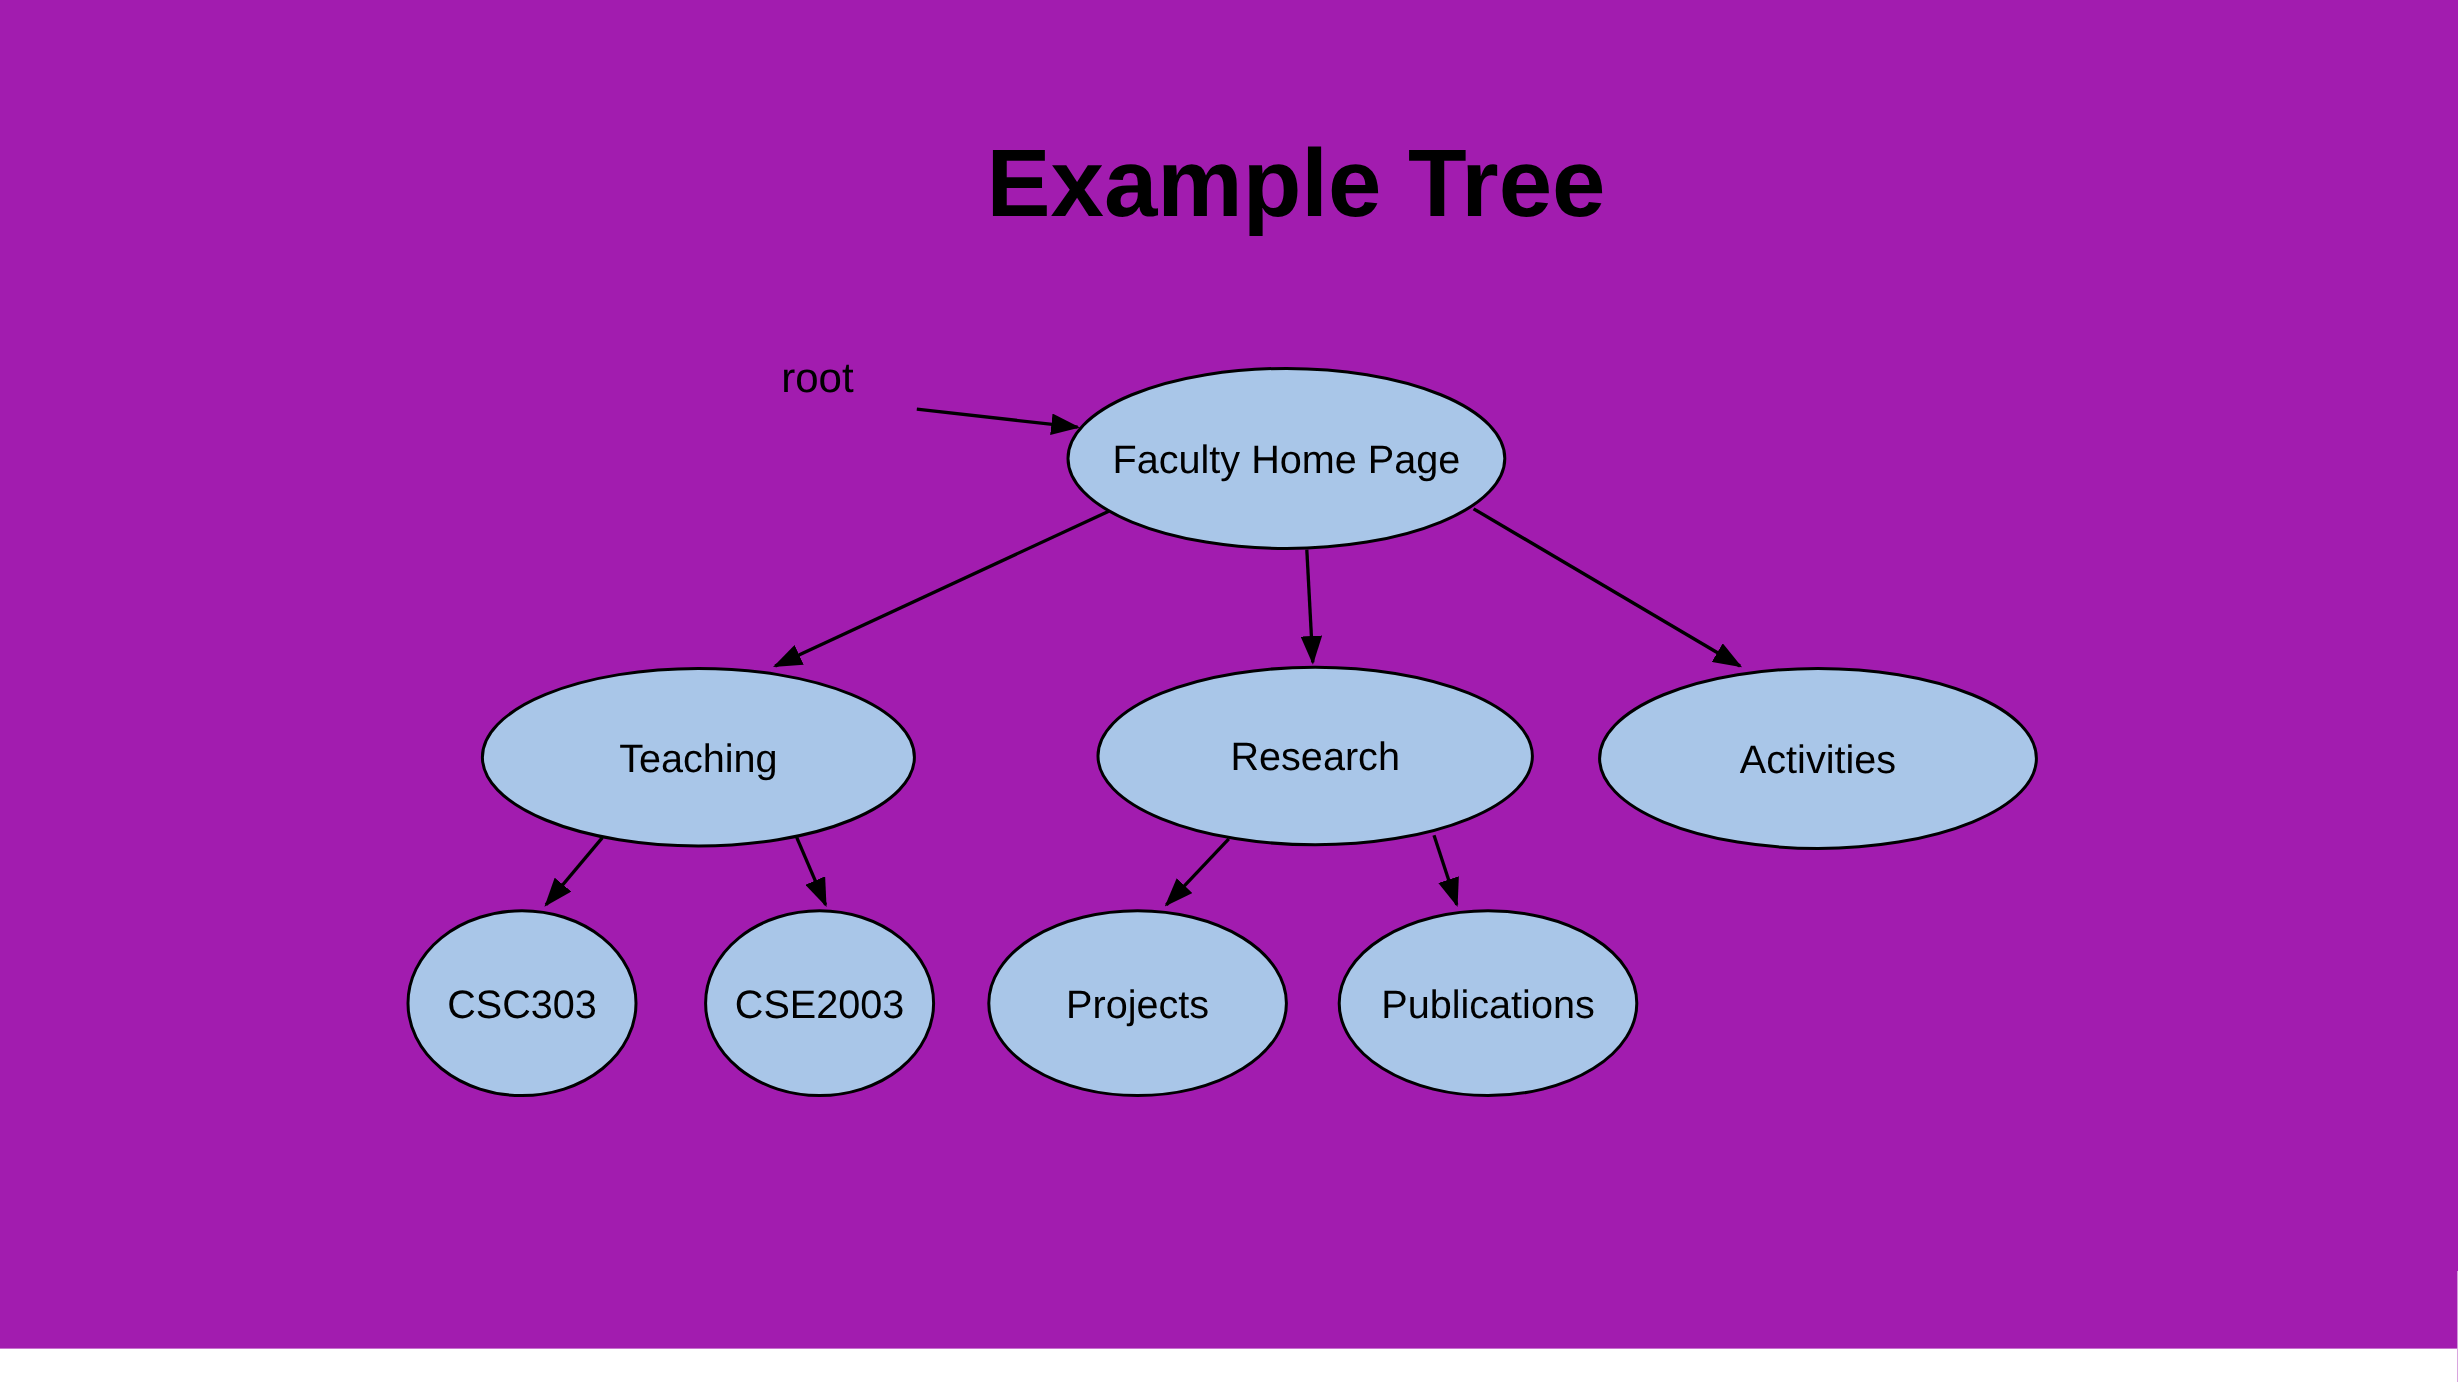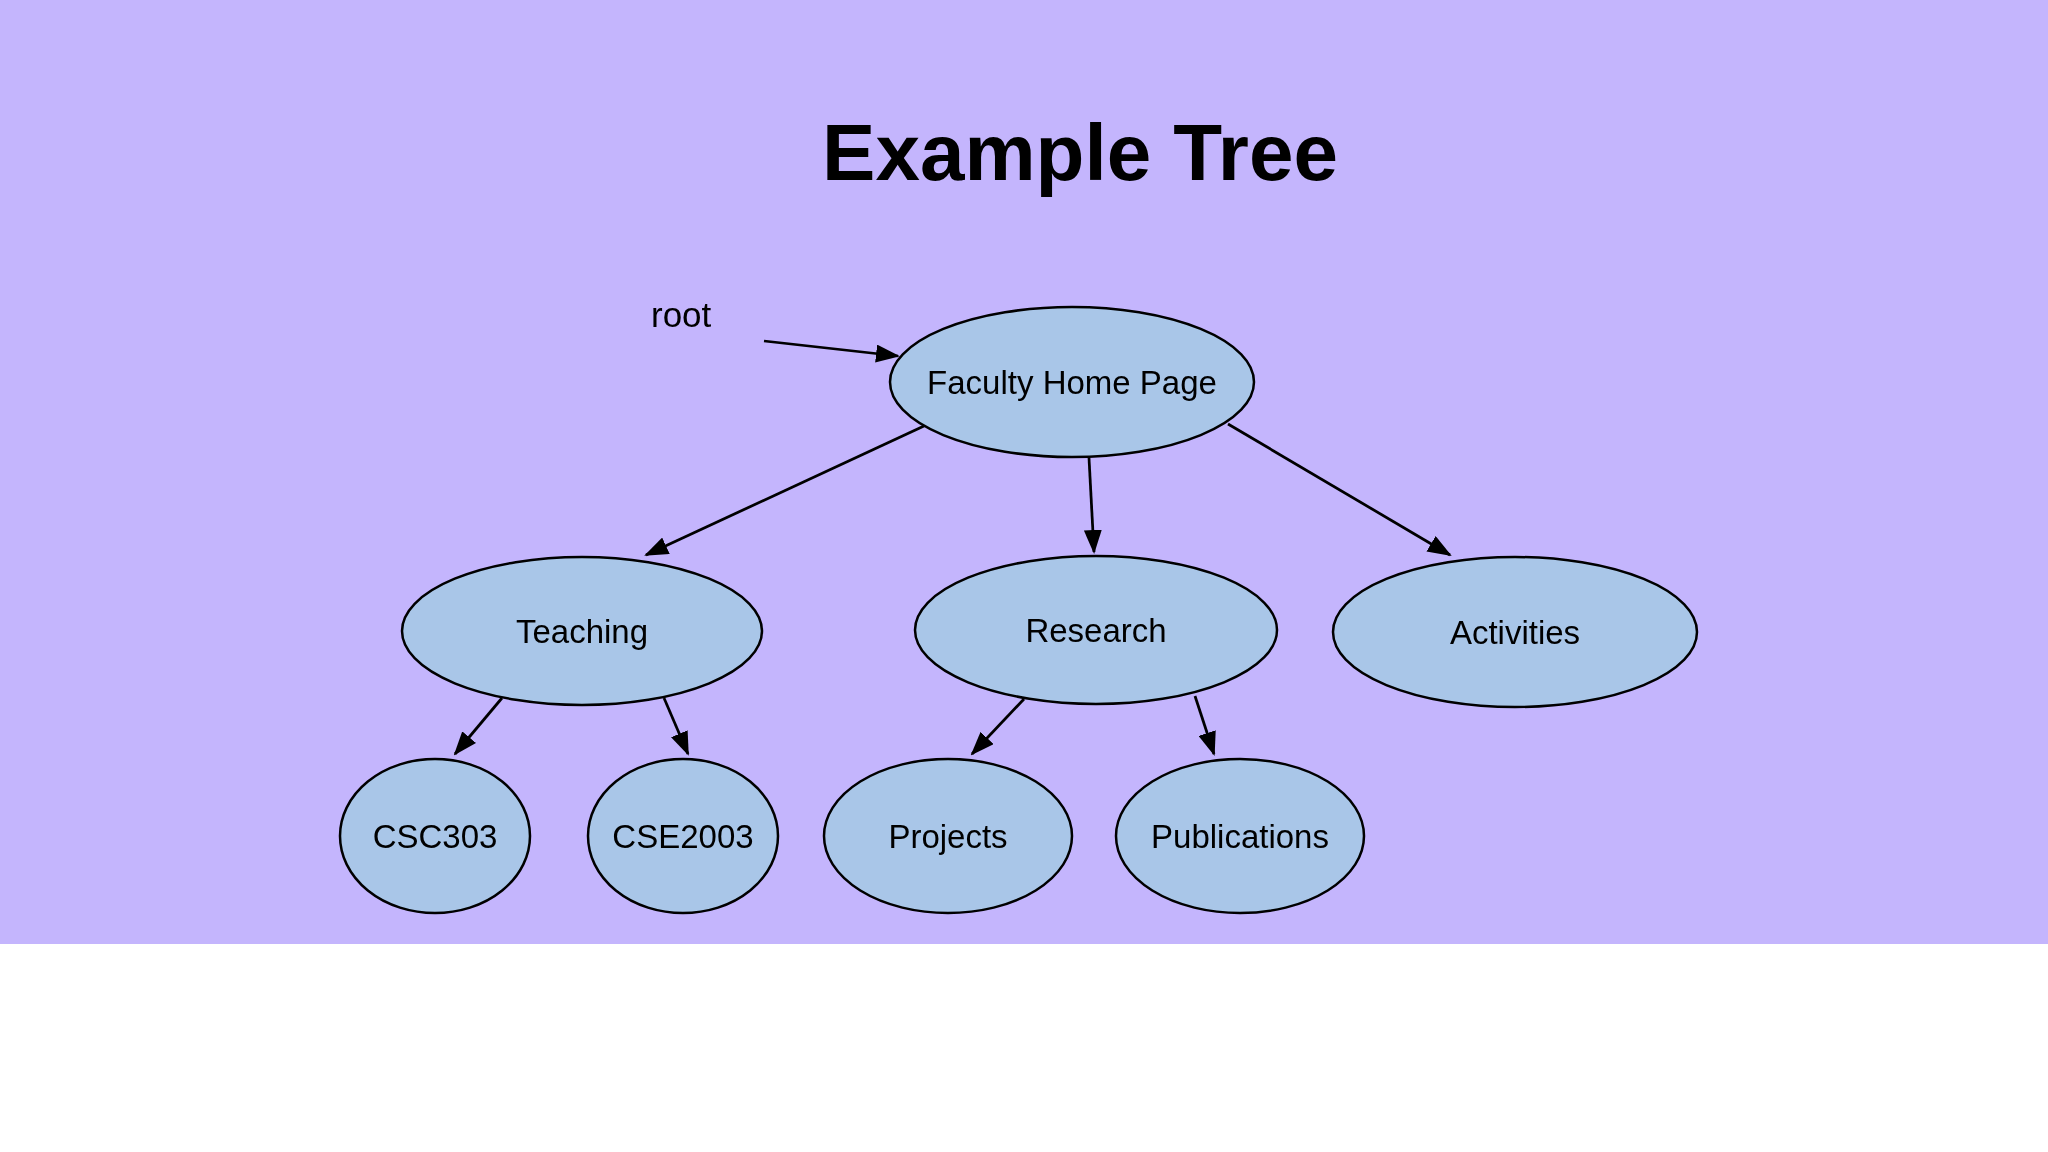--- a/index.html
+++ b/index.html
@@ -3,22 +3,22 @@
 <meta charset="utf-8">
 <style>
   html, body {
     margin: 0;
     padding: 0;
     background: #ffffff;
   }
   .stage {
     position: relative;
     width: 2048px;
-    height: 944px;
-    background: #c4b5fd;
+    height: 1124px;
+    background: #a21caf;
     overflow: hidden;
     font-family: "Liberation Sans", "DejaVu Sans", sans-serif;
   }
   svg { display: block; }
   .diagram-title {
     font-family: "Liberation Sans", "DejaVu Sans", sans-serif;
     font-size: 80px;
     font-weight: bold;
     fill: #000000;
   }

